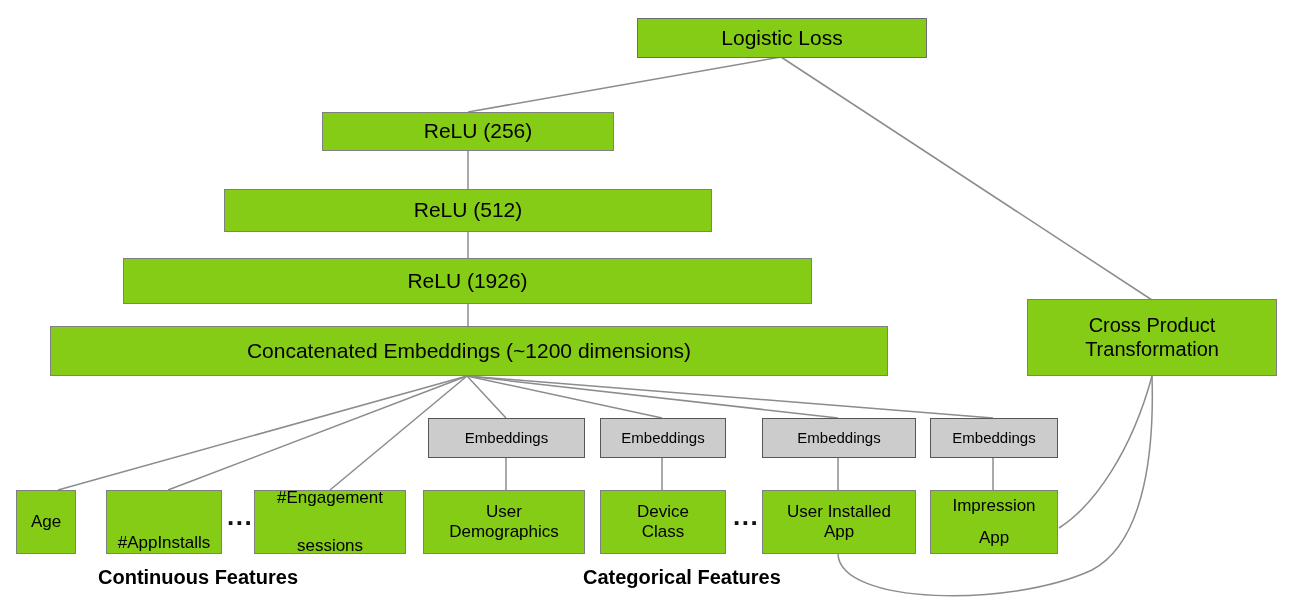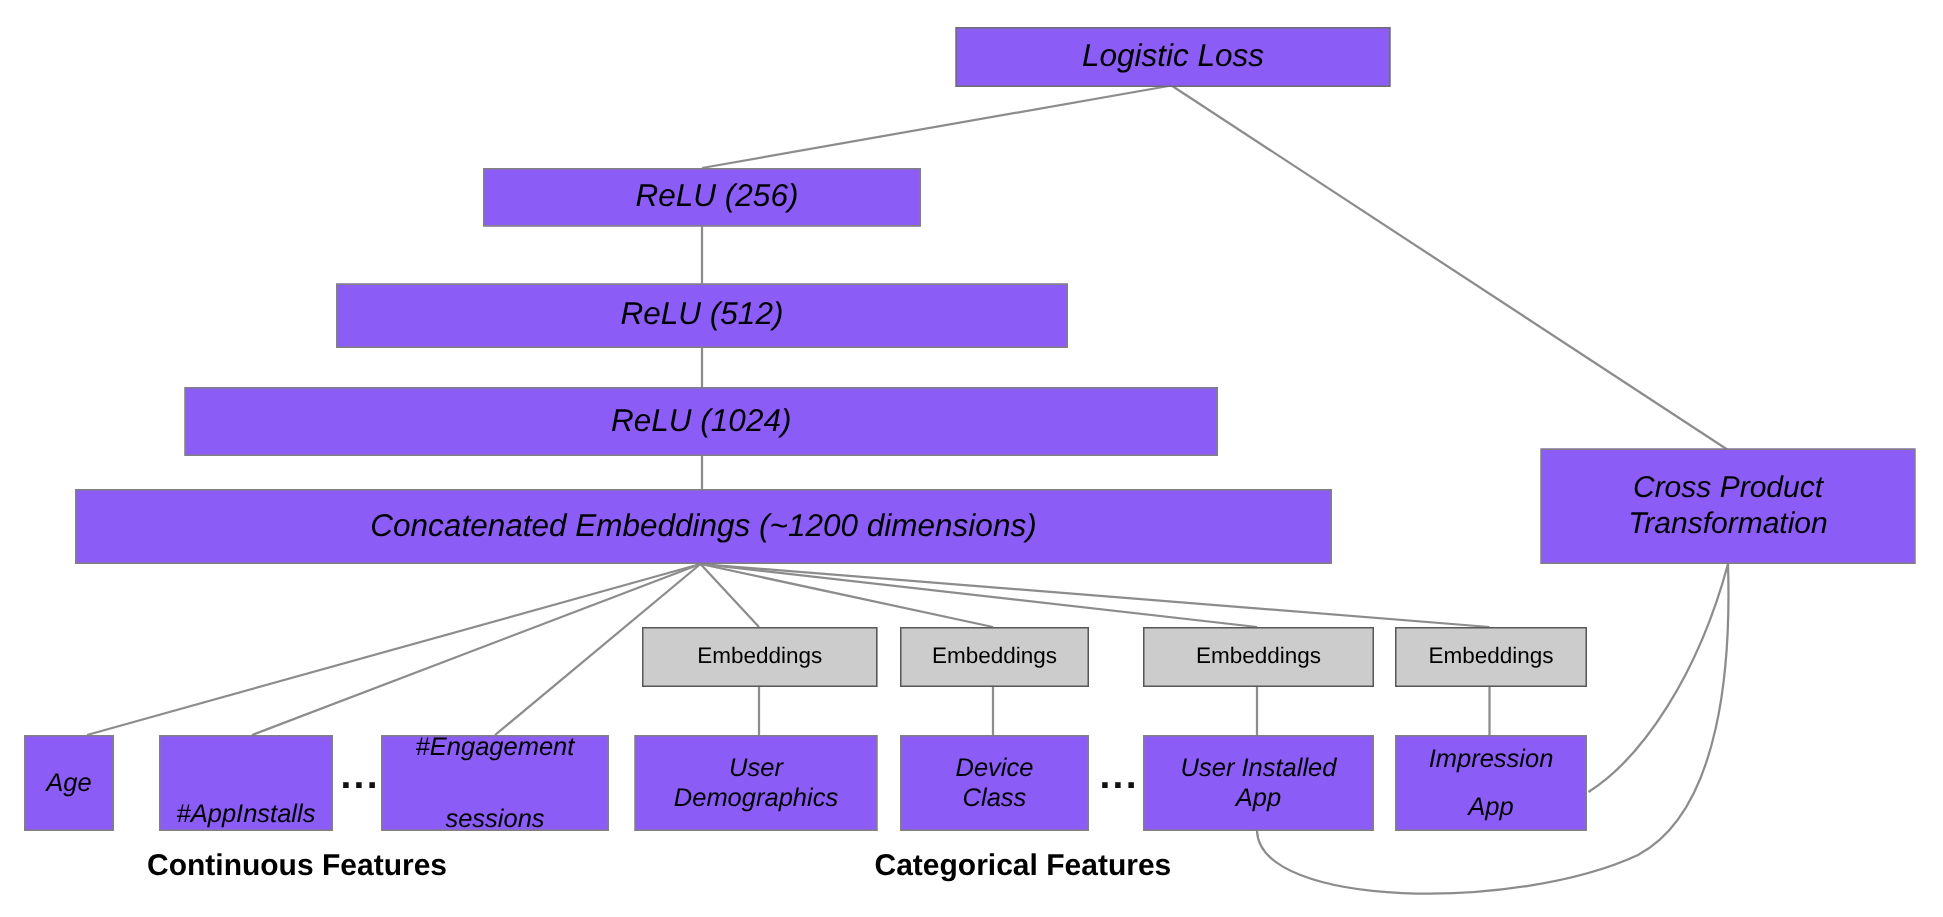--- a/index.html
+++ b/index.html
@@ -31,23 +31,22 @@
     box-sizing: border-box;
     display: flex;
     align-items: center;
     justify-content: center;
     text-align: center;
     color: #000000;
     line-height: 1.18;
     z-index: 5;
   }
   .node.light {
-    background: #8b5cf6;
+    background: #84cc16;
     border: 1.6px solid #808080;
-    font-style: italic;
   }
   .node.dark {
     background: #cccccc;
     border: 1.8px solid #575757;
   }
   .node.toplevel {
     border-color: #6e6e6e;
   }
   .fs-big   { font-size: 21px; }
   .fs-mid   { font-size: 20px; }
@@ -111,21 +110,21 @@
 
   <div class="node light fs-big" style="left:322px; top:112px; width:292px; height:39px;padding-left:20px;">
     <span>ReLU (256)</span>
   </div>
 
   <div class="node light fs-big" style="left:224px; top:189px; width:488px; height:43px;">
     <span>ReLU (512)</span>
   </div>
 
   <div class="node light fs-big" style="left:123px; top:258px; width:689px; height:46px;">
-    <span>ReLU (1024)</span>
+    <span>ReLU (1926)</span>
   </div>
 
   <div class="node light fs-big" style="left:50px; top:326px; width:838px; height:50px;">
     <span>Concatenated Embeddings (~1200 dimensions)</span>
   </div>
 
   <div class="node light fs-mid" style="left:1027px; top:299px; width:250px; height:77px; flex-direction:column;">
     <span>Cross Product</span>
     <span>Transformation</span>
   </div>

